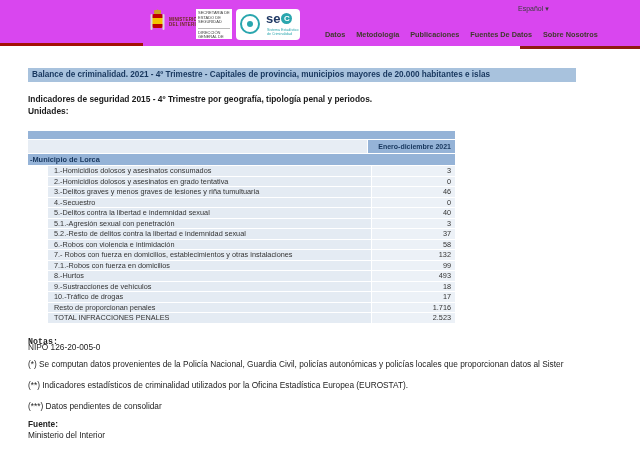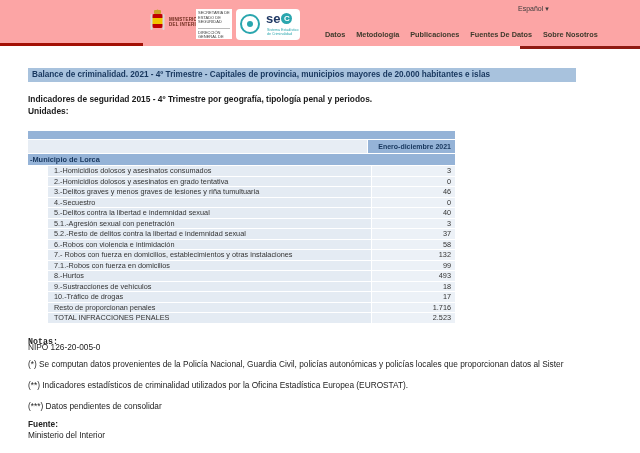--- a/index.html
+++ b/index.html
@@ -1,21 +1,21 @@
 <!DOCTYPE html>
 <html><head>
 <meta charset="utf-8">
 <style>
   * { margin:0; padding:0; box-sizing:border-box; }
   html,body { background:#ffffff; }
   body { font-family:"Liberation Sans", sans-serif; }
   .page { position:relative; width:640px; height:453px; background:#ffffff; overflow:hidden; }
 
   
-  .header { position:absolute; left:0; top:0; width:640px; height:46px; background:#fca5a5; }
+  .header { position:absolute; left:0; top:0; width:640px; height:46px; background:#d946ef; }
   .strip-red-left  { position:absolute; left:0;   top:43px; width:143px; height:3px; background:#A31005; }
   .strip-red-right { position:absolute; left:520px; top:46px; width:120px; height:3px; background:#8F1A12; }
 
   .ministry { position:absolute; left:150px; top:9px; display:flex; align-items:center; gap:4px; }
   .coat { width:15px; height:26px; }
   .ministry-name { font-size:4.5px; font-weight:bold; color:#6E2A1C; line-height:5.5px; letter-spacing:.2px; }
 
   .whitebox1 { position:absolute; left:196px; top:9px; width:36px; height:30px; background:#ffffff;
                padding:2px 2px; font-size:4px; line-height:4.6px; color:#3c3c3c; overflow:hidden; }
   .whitebox1 .blk2 { margin-top:3px; border-top:.5px solid #bbb; padding-top:2px; }

